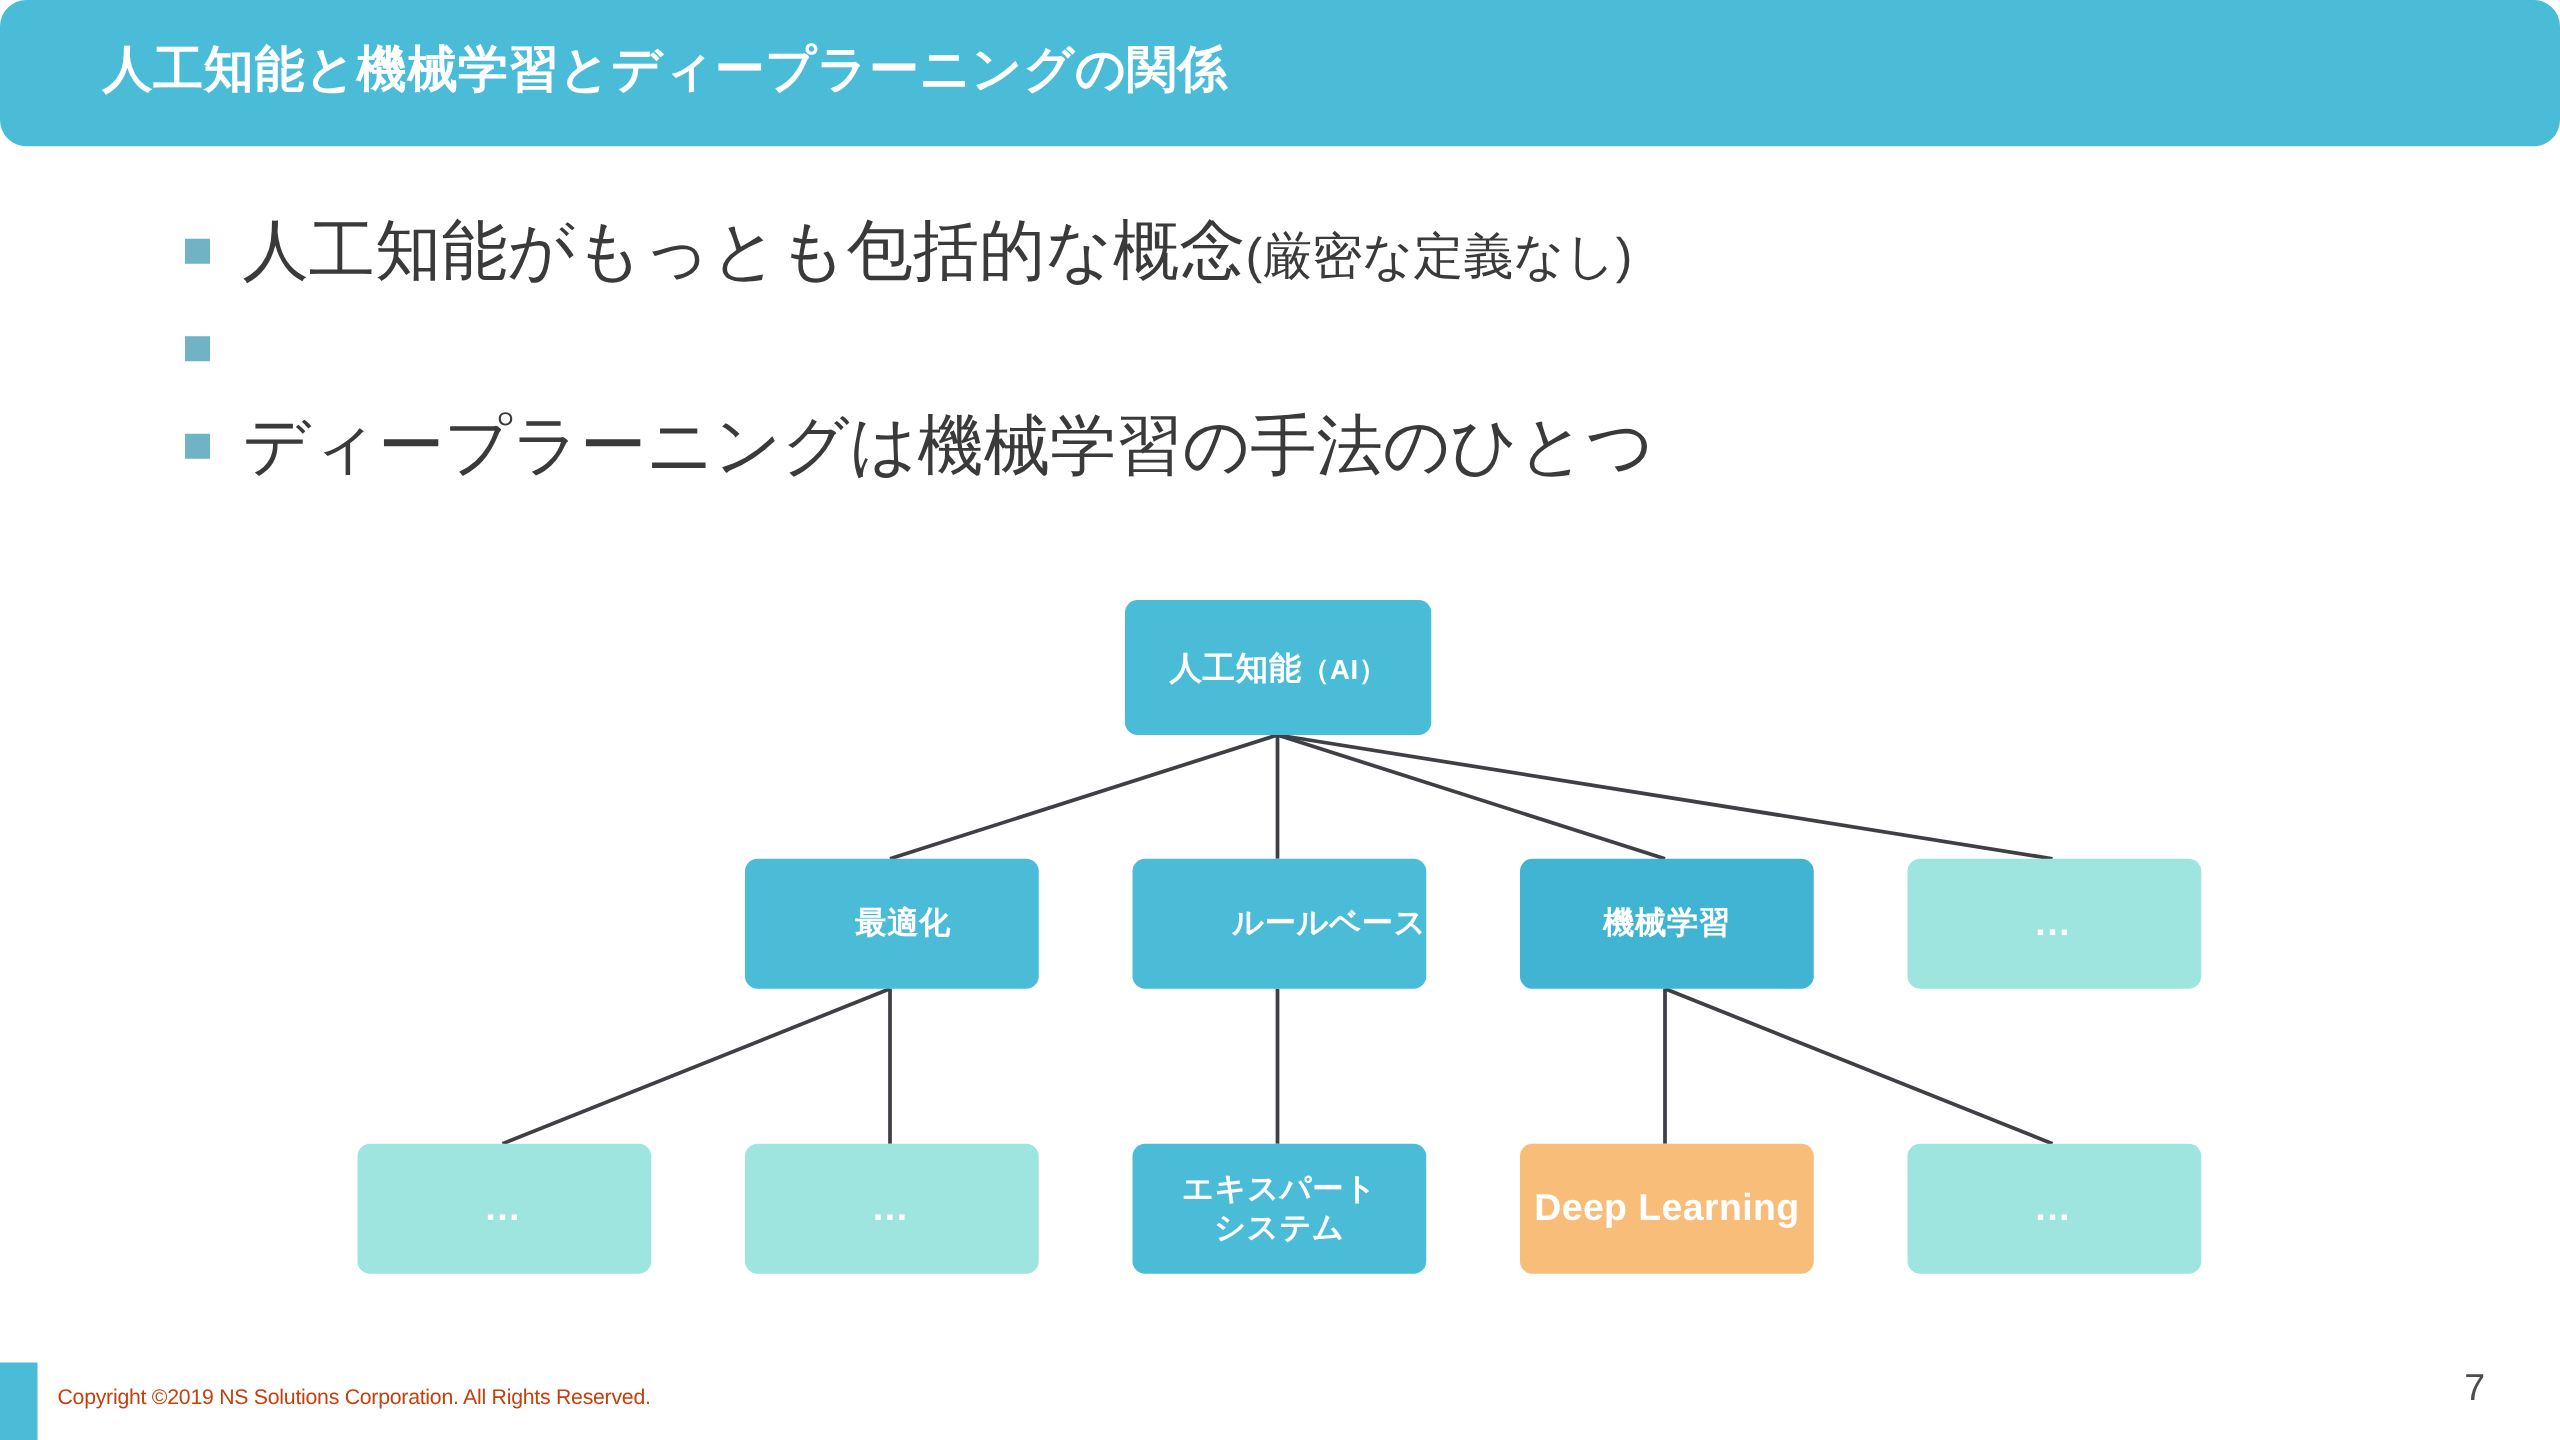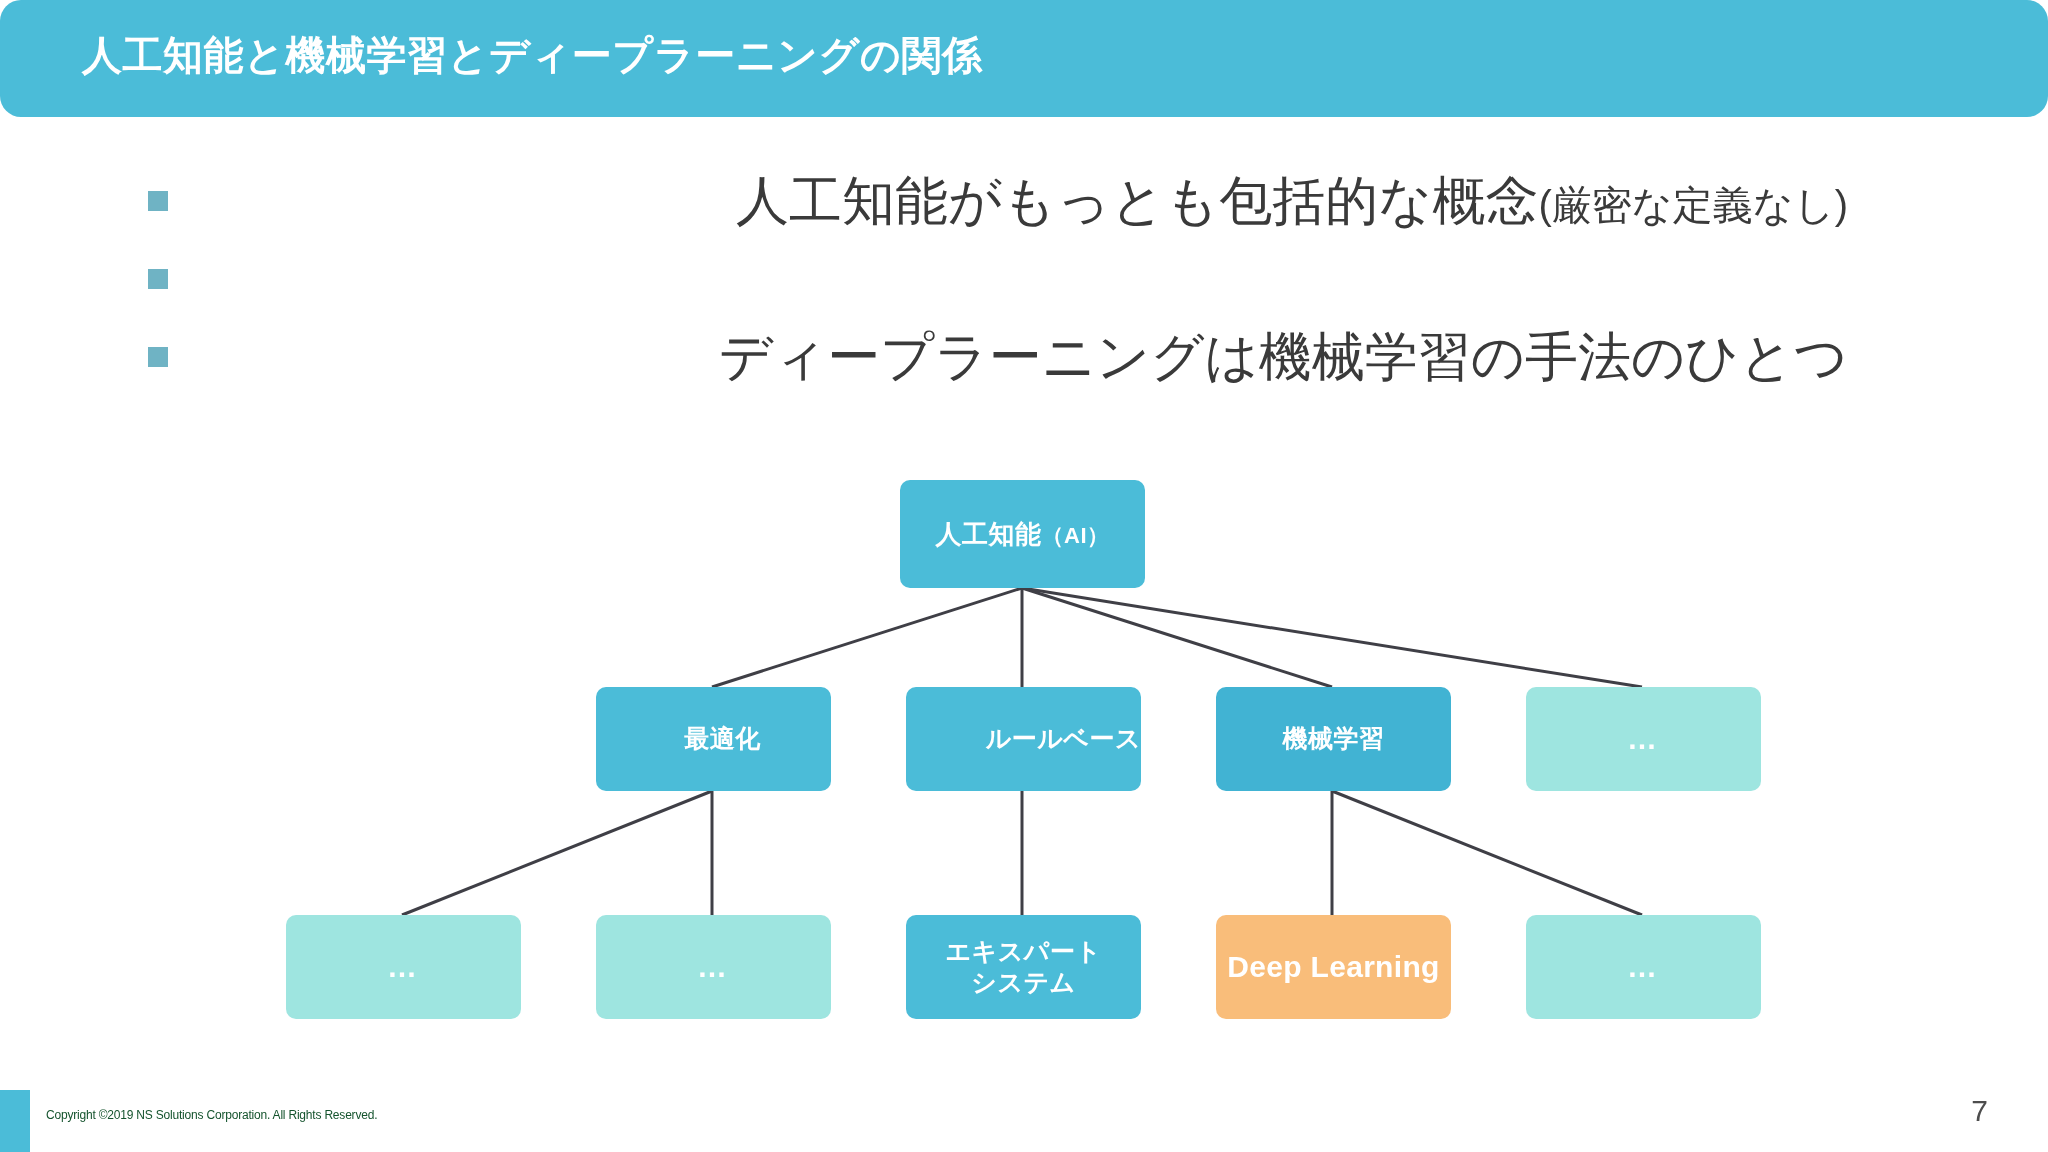--- a/index.html
+++ b/index.html
@@ -44,21 +44,20 @@
   .bullets {
     position: absolute;
     left: 148px;
     top: 162px;
     width: 1700px;
   }
   .bullet-row {
     display: flex;
     align-items: center;
     height: 78px;
-    justify-content: space-between;
   }
   .bullet-marker {
     width: 20px;
     height: 20px;
     background: #6fb3c4;
     flex: 0 0 auto;
     margin-right: 26px;
   }
   .bullet-text {
     font-size: 53px;
@@ -121,22 +120,22 @@
     left: 0;
     top: 1090px;
     width: 30px;
     height: 62px;
     background: #4bbcd8;
   }
   .footer-copy {
     position: absolute;
     left: 46px;
     top: 1108px;
-    font-size: 12px;
-    color: #14532d;
+    font-size: 17px;
+    color: #c2410c;
     letter-spacing: -0.2px;
     white-space: nowrap;
   }
   .page-num {
     position: absolute;
     right: 60px;
     top: 1094px;
     font-size: 30px;
     color: #4d4d4d;
   }

